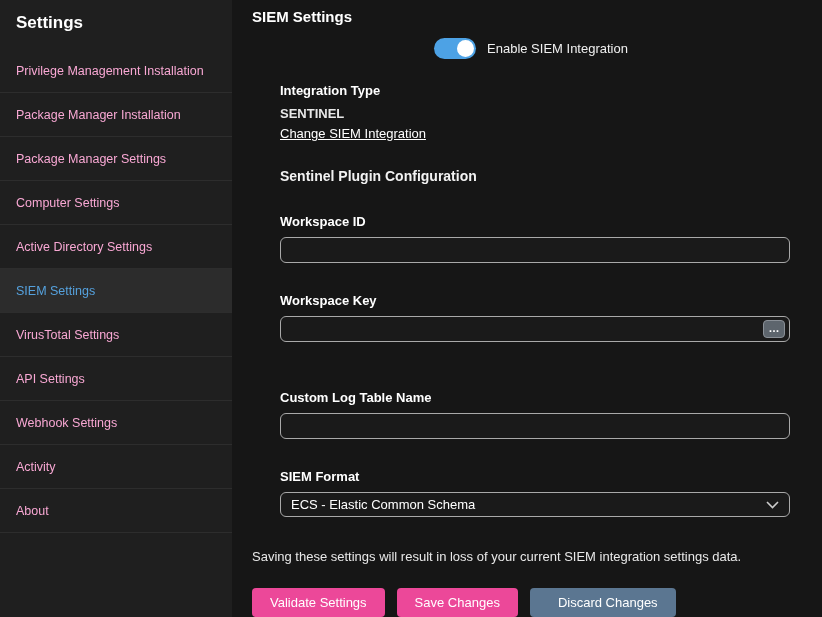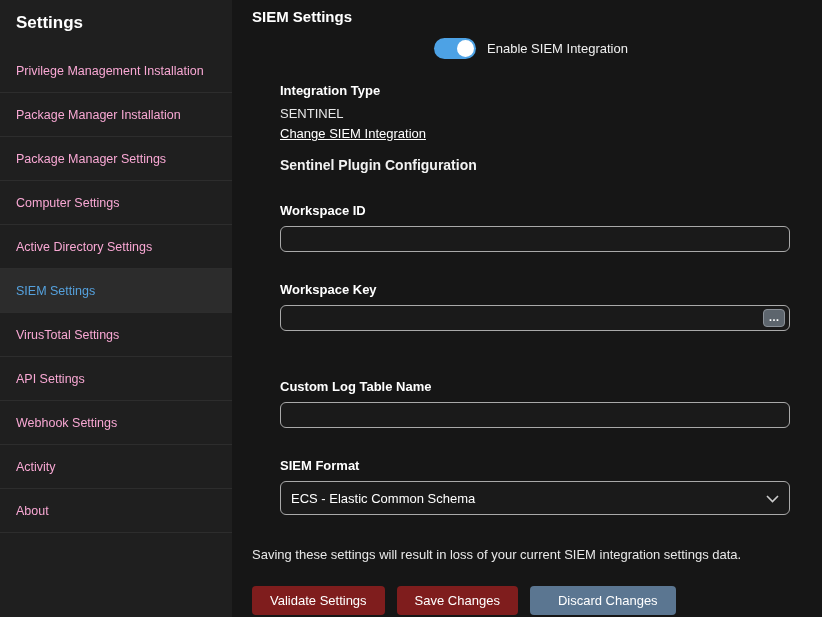--- a/index.html
+++ b/index.html
@@ -67,34 +67,34 @@
   }
   .toggle-label { font-size: 13px; color: #f0f0f0; }
 
   .section { margin-left: 28px; }
   .field-label {
     font-size: 13px;
     font-weight: bold;
     color: #ffffff;
     margin-bottom: 8px;
   }
-  .plain-value { font-size: 13px; color: #e8e8e8; margin-top: 5px; }
+  .plain-value { font-size: 13px; color: #e8e8e8; margin-top: 5px; font-weight: bold; }
   .link {
     display: inline-block;
     font-size: 13px;
     color: #ffffff;
     text-decoration: underline;
     margin-top: 5px;
     cursor: pointer;
   }
   .sub-heading {
     font-size: 14px;
     font-weight: bold;
     color: #f2f2f2;
-    margin-top: 15px;
+    margin-top: 26px;
   }
   .field-group { margin-top: 30px; }
   .field-group.gap-lg { margin-top: 48px; }
   .field-group:first-of-type { margin-top: 17px; }
   .input-wrap { position: relative; width: 510px; }
   .text-input {
     width: 510px; height: 26px;
     background: #1a1a1a;
     border: 1px solid #a9a9a9;
     border-radius: 6px;
@@ -111,21 +111,21 @@
     border: 1px solid #8a9097;
     border-radius: 4px;
     color: #ffffff;
     font-size: 11px;
     line-height: 15px;
     text-align: center;
     cursor: pointer;
     font-weight: bold;
   }
   .select {
-    width: 510px; height: 34px;
+    width: 510px; height: 25px;
     background: #1a1a1a;
     border: 1px solid #a9a9a9;
     border-radius: 6px;
     display: flex;
     align-items: center;
     justify-content: space-between;
     padding: 0 10px;
     font-size: 13px;
     color: #ffffff;
     cursor: pointer;
@@ -139,21 +139,21 @@
   .btn {
     height: 29px;
     padding: 0 18px;
     border: none;
     border-radius: 4px;
     font-size: 13px;
     color: #ffffff;
     font-family: "Liberation Sans", sans-serif;
     cursor: pointer;
   }
-  .btn.primary { background: #7f1d1d; }
+  .btn.primary { background: #ec4899; }
   .btn.secondary { background: #5b7691; padding-left: 28px; }
 </style>
 </head>
 <body>
 
 <div class="app">
 
   <aside class="sidebar">
     <div class="sidebar-title">Settings</div>
     <ul class="nav">

